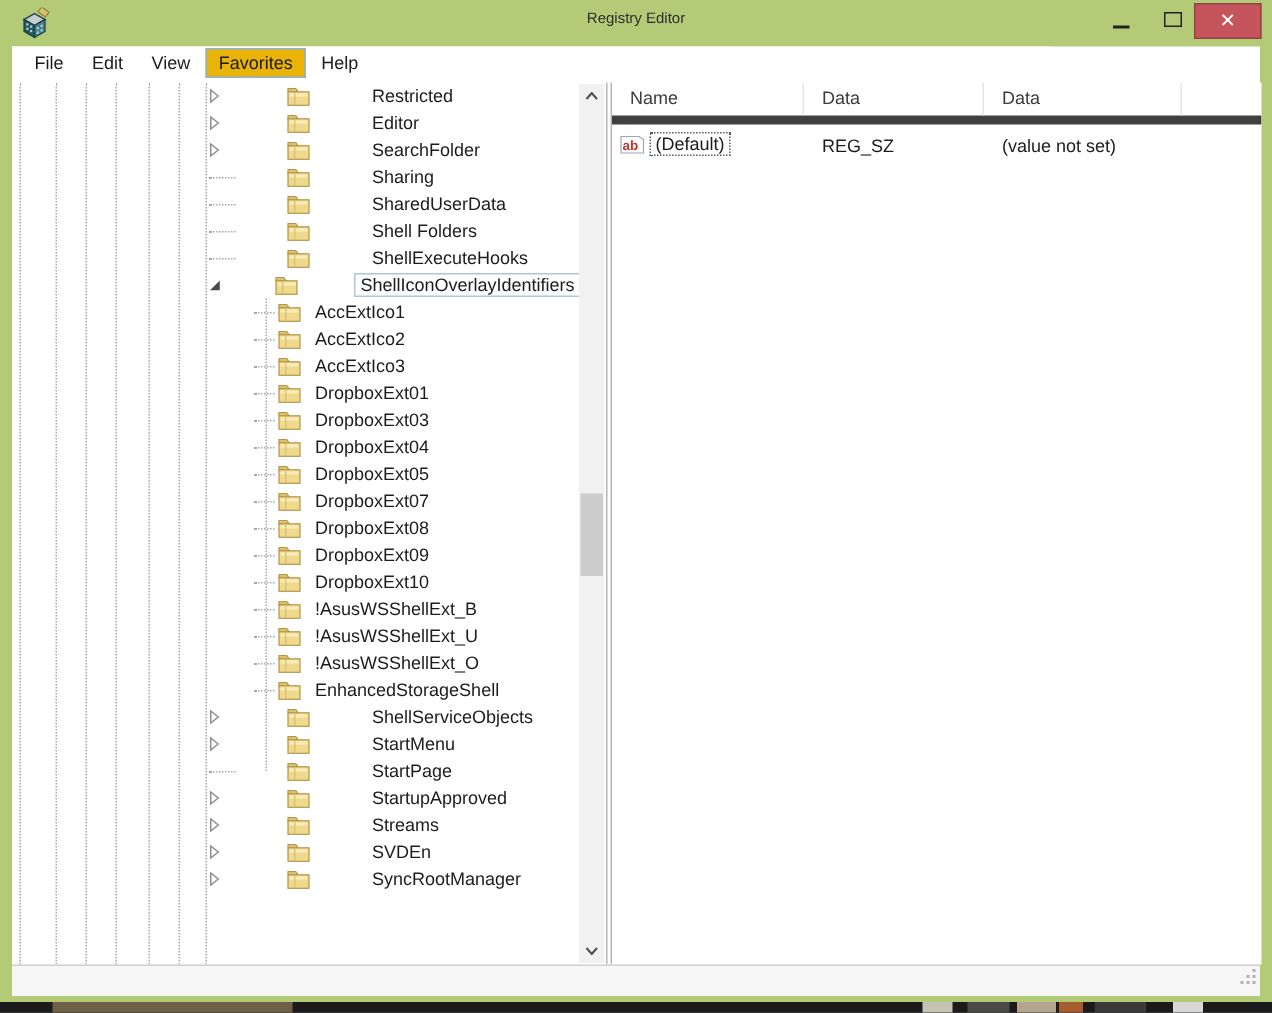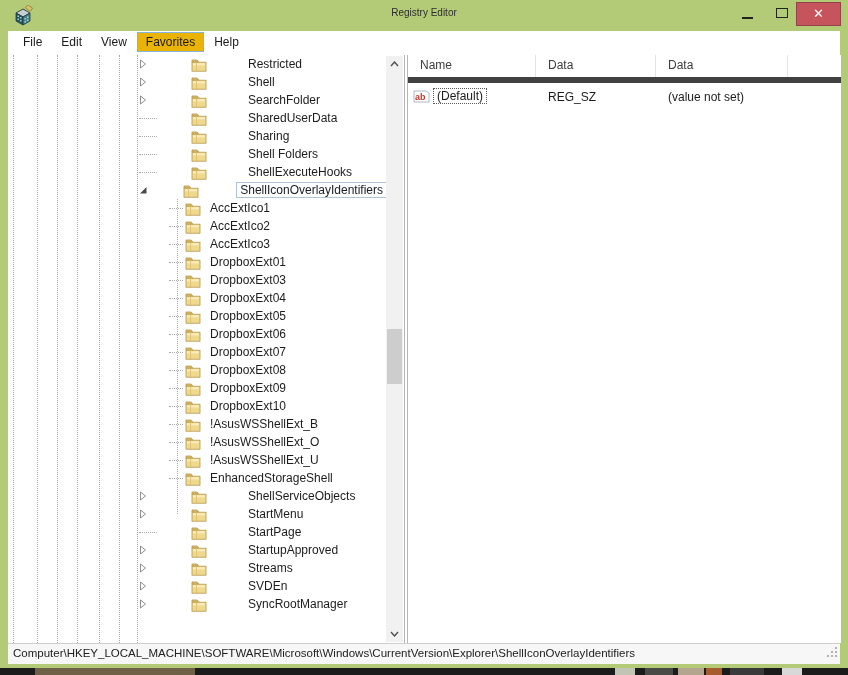--- a/index.html
+++ b/index.html
@@ -143,21 +143,21 @@
             <svg width="8" height="10" viewBox="0 0 8 10">
               <path d="M1.5 1 L6.5 5 L1.5 9 Z" fill="#ffffff" stroke="#8f8f8f" stroke-width="1"></path>
             </svg>
           </div>
           <span class="folder"><svg width="16" height="13" viewBox="0 0 16 13">
               <path d="M1 1 h5.2 l1.6 2.2 H1 z" fill="#dcc26c" stroke="#b5964a" stroke-width="0.8"></path>
               <rect x="1" y="3.2" width="14" height="9" fill="#efd98d" stroke="#b5964a" stroke-width="0.8"></rect>
               <rect x="2" y="4.2" width="12" height="2.2" fill="#f9ecb8"></rect>
               <path d="M5.5 3.2 v9" stroke="#d8bd71" stroke-width="0.8"></path>
             </svg></span>
-          <span class="tlabel">Shell</span>
+          <span class="tlabel">Editor</span>
         </div>
         <div class="tree-row parent">
           <div class="arrow-slot">
             <svg width="8" height="10" viewBox="0 0 8 10">
               <path d="M1.5 1 L6.5 5 L1.5 9 Z" fill="#ffffff" stroke="#8f8f8f" stroke-width="1"></path>
             </svg>
           </div>
           <span class="folder"><svg width="16" height="13" viewBox="0 0 16 13">
               <path d="M1 1 h5.2 l1.6 2.2 H1 z" fill="#dcc26c" stroke="#b5964a" stroke-width="0.8"></path>
               <rect x="1" y="3.2" width="14" height="9" fill="#efd98d" stroke="#b5964a" stroke-width="0.8"></rect>
@@ -169,33 +169,33 @@
         <div class="tree-row parent">
           <div class="arrow-slot">
             <div class="hdots"></div>
           </div>
           <span class="folder"><svg width="16" height="13" viewBox="0 0 16 13">
               <path d="M1 1 h5.2 l1.6 2.2 H1 z" fill="#dcc26c" stroke="#b5964a" stroke-width="0.8"></path>
               <rect x="1" y="3.2" width="14" height="9" fill="#efd98d" stroke="#b5964a" stroke-width="0.8"></rect>
               <rect x="2" y="4.2" width="12" height="2.2" fill="#f9ecb8"></rect>
               <path d="M5.5 3.2 v9" stroke="#d8bd71" stroke-width="0.8"></path>
             </svg></span>
+          <span class="tlabel">Sharing</span>
+        </div>
+        <div class="tree-row parent">
+          <div class="arrow-slot">
+            <div class="hdots"></div>
+          </div>
+          <span class="folder"><svg width="16" height="13" viewBox="0 0 16 13">
+              <path d="M1 1 h5.2 l1.6 2.2 H1 z" fill="#dcc26c" stroke="#b5964a" stroke-width="0.8"></path>
+              <rect x="1" y="3.2" width="14" height="9" fill="#efd98d" stroke="#b5964a" stroke-width="0.8"></rect>
+              <rect x="2" y="4.2" width="12" height="2.2" fill="#f9ecb8"></rect>
+              <path d="M5.5 3.2 v9" stroke="#d8bd71" stroke-width="0.8"></path>
+            </svg></span>
           <span class="tlabel">SharedUserData</span>
-        </div>
-        <div class="tree-row parent">
-          <div class="arrow-slot">
-            <div class="hdots"></div>
-          </div>
-          <span class="folder"><svg width="16" height="13" viewBox="0 0 16 13">
-              <path d="M1 1 h5.2 l1.6 2.2 H1 z" fill="#dcc26c" stroke="#b5964a" stroke-width="0.8"></path>
-              <rect x="1" y="3.2" width="14" height="9" fill="#efd98d" stroke="#b5964a" stroke-width="0.8"></rect>
-              <rect x="2" y="4.2" width="12" height="2.2" fill="#f9ecb8"></rect>
-              <path d="M5.5 3.2 v9" stroke="#d8bd71" stroke-width="0.8"></path>
-            </svg></span>
-          <span class="tlabel">Sharing</span>
         </div>
         <div class="tree-row parent">
           <div class="arrow-slot">
             <div class="hdots"></div>
           </div>
           <span class="folder"><svg width="16" height="13" viewBox="0 0 16 13">
               <path d="M1 1 h5.2 l1.6 2.2 H1 z" fill="#dcc26c" stroke="#b5964a" stroke-width="0.8"></path>
               <rect x="1" y="3.2" width="14" height="9" fill="#efd98d" stroke="#b5964a" stroke-width="0.8"></rect>
               <rect x="2" y="4.2" width="12" height="2.2" fill="#f9ecb8"></rect>
               <path d="M5.5 3.2 v9" stroke="#d8bd71" stroke-width="0.8"></path>
@@ -315,32 +315,20 @@
         <div class="tree-row child">
           <div class="child-conn">
             <div class="hdots"></div>
           </div>
           <span class="folder"><svg width="16" height="13" viewBox="0 0 16 13">
               <path d="M1 1 h5.2 l1.6 2.2 H1 z" fill="#dcc26c" stroke="#b5964a" stroke-width="0.8"></path>
               <rect x="1" y="3.2" width="14" height="9" fill="#efd98d" stroke="#b5964a" stroke-width="0.8"></rect>
               <rect x="2" y="4.2" width="12" height="2.2" fill="#f9ecb8"></rect>
               <path d="M5.5 3.2 v9" stroke="#d8bd71" stroke-width="0.8"></path>
             </svg></span>
-          <span class="tlabel">DropboxExt06</span>
-        </div>
-        <div class="tree-row child">
-          <div class="child-conn">
-            <div class="hdots"></div>
-          </div>
-          <span class="folder"><svg width="16" height="13" viewBox="0 0 16 13">
-              <path d="M1 1 h5.2 l1.6 2.2 H1 z" fill="#dcc26c" stroke="#b5964a" stroke-width="0.8"></path>
-              <rect x="1" y="3.2" width="14" height="9" fill="#efd98d" stroke="#b5964a" stroke-width="0.8"></rect>
-              <rect x="2" y="4.2" width="12" height="2.2" fill="#f9ecb8"></rect>
-              <path d="M5.5 3.2 v9" stroke="#d8bd71" stroke-width="0.8"></path>
-            </svg></span>
           <span class="tlabel">DropboxExt07</span>
         </div>
         <div class="tree-row child">
           <div class="child-conn">
             <div class="hdots"></div>
           </div>
           <span class="folder"><svg width="16" height="13" viewBox="0 0 16 13">
               <path d="M1 1 h5.2 l1.6 2.2 H1 z" fill="#dcc26c" stroke="#b5964a" stroke-width="0.8"></path>
               <rect x="1" y="3.2" width="14" height="9" fill="#efd98d" stroke="#b5964a" stroke-width="0.8"></rect>
               <rect x="2" y="4.2" width="12" height="2.2" fill="#f9ecb8"></rect>
@@ -387,33 +375,33 @@
         <div class="tree-row child">
           <div class="child-conn">
             <div class="hdots"></div>
           </div>
           <span class="folder"><svg width="16" height="13" viewBox="0 0 16 13">
               <path d="M1 1 h5.2 l1.6 2.2 H1 z" fill="#dcc26c" stroke="#b5964a" stroke-width="0.8"></path>
               <rect x="1" y="3.2" width="14" height="9" fill="#efd98d" stroke="#b5964a" stroke-width="0.8"></rect>
               <rect x="2" y="4.2" width="12" height="2.2" fill="#f9ecb8"></rect>
               <path d="M5.5 3.2 v9" stroke="#d8bd71" stroke-width="0.8"></path>
             </svg></span>
+          <span class="tlabel">!AsusWSShellExt_U</span>
+        </div>
+        <div class="tree-row child">
+          <div class="child-conn">
+            <div class="hdots"></div>
+          </div>
+          <span class="folder"><svg width="16" height="13" viewBox="0 0 16 13">
+              <path d="M1 1 h5.2 l1.6 2.2 H1 z" fill="#dcc26c" stroke="#b5964a" stroke-width="0.8"></path>
+              <rect x="1" y="3.2" width="14" height="9" fill="#efd98d" stroke="#b5964a" stroke-width="0.8"></rect>
+              <rect x="2" y="4.2" width="12" height="2.2" fill="#f9ecb8"></rect>
+              <path d="M5.5 3.2 v9" stroke="#d8bd71" stroke-width="0.8"></path>
+            </svg></span>
           <span class="tlabel">!AsusWSShellExt_O</span>
-        </div>
-        <div class="tree-row child">
-          <div class="child-conn">
-            <div class="hdots"></div>
-          </div>
-          <span class="folder"><svg width="16" height="13" viewBox="0 0 16 13">
-              <path d="M1 1 h5.2 l1.6 2.2 H1 z" fill="#dcc26c" stroke="#b5964a" stroke-width="0.8"></path>
-              <rect x="1" y="3.2" width="14" height="9" fill="#efd98d" stroke="#b5964a" stroke-width="0.8"></rect>
-              <rect x="2" y="4.2" width="12" height="2.2" fill="#f9ecb8"></rect>
-              <path d="M5.5 3.2 v9" stroke="#d8bd71" stroke-width="0.8"></path>
-            </svg></span>
-          <span class="tlabel">!AsusWSShellExt_U</span>
         </div>
         <div class="tree-row child">
           <div class="child-conn">
             <div class="hdots"></div>
           </div>
           <span class="folder"><svg width="16" height="13" viewBox="0 0 16 13">
               <path d="M1 1 h5.2 l1.6 2.2 H1 z" fill="#dcc26c" stroke="#b5964a" stroke-width="0.8"></path>
               <rect x="1" y="3.2" width="14" height="9" fill="#efd98d" stroke="#b5964a" stroke-width="0.8"></rect>
               <rect x="2" y="4.2" width="12" height="2.2" fill="#f9ecb8"></rect>
               <path d="M5.5 3.2 v9" stroke="#d8bd71" stroke-width="0.8"></path>
@@ -548,21 +536,20 @@
               </svg></span>
             <span class="vname">(Default)</span>
           </div>
           <div class="lcell2">REG_SZ</div>
           <div class="lcell3">(value not set)</div>
         </div>
       </div>
   </div>
 
   <div class="statusbar">
-    <span class="status-text">Computer\HKEY_LOCAL_MACHINE\SOFTWARE\Microsoft\Windows\CurrentVersion\Explorer\ShellIconOverlayIdentifiers</span>
     <span class="grip">
       <svg width="13" height="13" viewBox="0 0 13 13">
         <g fill="#b2b2b2">
           <rect x="10" y="2" width="2" height="2"></rect>
             <rect x="10" y="6" width="2" height="2"></rect>
             <rect x="10" y="10" width="2" height="2"></rect>
           <rect x="6" y="6" width="2" height="2"></rect>
             <rect x="6" y="10" width="2" height="2"></rect>
           <rect x="2" y="10" width="2" height="2"></rect>
         </g>

